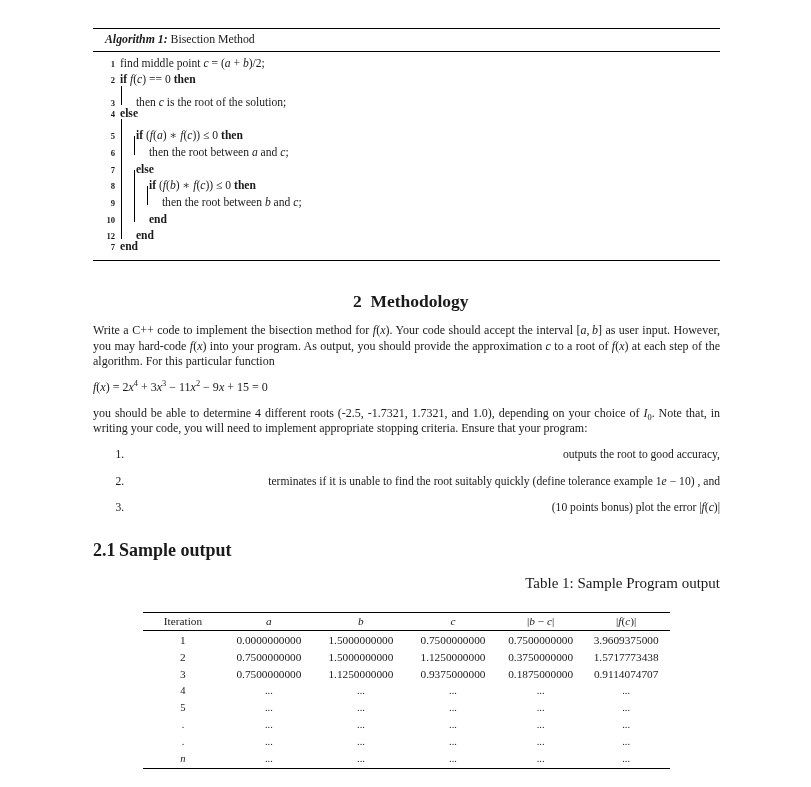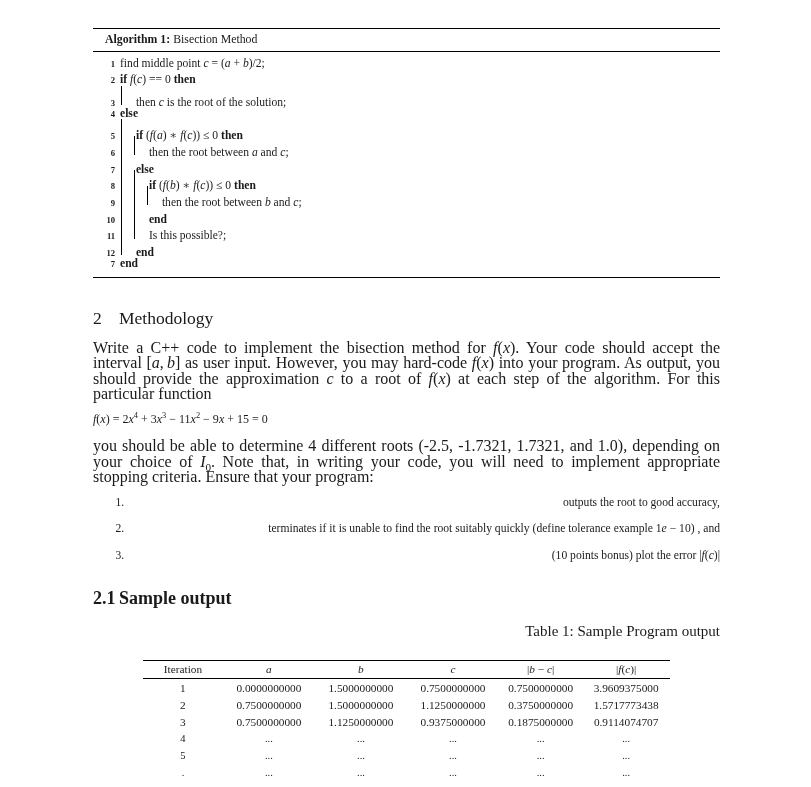--- a/index.html
+++ b/index.html
@@ -42,21 +42,21 @@
   }
   .alg-rule-bot {
     border-top: 1.6px solid #000;
     height: 0;
   }
   .alg-title {
     padding: 3px 0 4px 12px;
     font-size: 11.8px;
     line-height: 1.25;
   }
-  .alg-title b { font-weight: bold; }
+  .alg-title b { font-weight: bold; font-style: italic; }
   .alg-body {
     padding: 4px 0 4px 0;
   }
   .alg-line {
     display: flex;
     align-items: baseline;
     height: 16.7px;
     line-height: 16.7px;
     white-space: nowrap;
   }
@@ -95,38 +95,39 @@
   i.m, span.m {
     font-family: "Liberation Serif", serif;
     font-style: italic;
   }
   sup { font-size: 0.7em; vertical-align: super; line-height: 0; }
   sub { font-size: 0.7em; vertical-align: sub; line-height: 0; }
 
   
   h2.sec {
     font-size: 17.5px;
-    font-weight: normal;
+    font-weight: bold;
     margin: 30px 0 0 0;
     line-height: 1.2;
     font-family: "Liberation Serif", serif;
+    text-align: center;
   }
   h2.sec .num { display: inline-block; min-width: 26px; }
   h3.subsec {
     font-size: 18px;
     font-weight: bold;
     margin: 24px 0 0 0;
     line-height: 1.2;
     font-family: "Liberation Serif", serif;
   }
   h3.subsec .num { display: inline-block; min-width: 26px; }
 
   
   p.body {
-    font-size: 16px;
+    font-size: 12px;
     line-height: 15.6px;
     text-align: justify;
     margin: 11px 0 0 0;
     hyphens: none;
   }
   .equation {
     font-size: 12px;
     margin: 10px 0 9px 0;
   }
   ol.reqs {
@@ -247,24 +248,20 @@
       <div class="alg-line">
         <span class="alg-num">9</span>
         <span class="alg-code"><span class="ind bar"></span><span class="ind bar"></span><span class="ind bar"></span>&nbsp;then the root between&nbsp;<i class="m">b</i>&nbsp;and&nbsp;<i class="m">c</i>;</span>
       </div>
 
       <div class="alg-line">
         <span class="alg-num">10</span>
         <span class="alg-code"><span class="ind bar"></span><span class="ind bar"></span>&nbsp;<span class="kw">end</span></span>
       </div>
 
-      <div class="alg-line">
-        <span class="alg-num">11</span>
-        <span class="alg-code"><span class="ind bar"></span><span class="ind bar"></span>&nbsp;Is this possible?;</span>
-      </div>
 
       <div class="alg-line">
         <span class="alg-num">12</span>
         <span class="alg-code"><span class="ind bar"></span>&nbsp;<span class="kw">end</span></span>
       </div>
 
       <div class="alg-line">
         <span class="alg-num">7</span>
         <span class="alg-code">
               <span class="kw">end</span>

